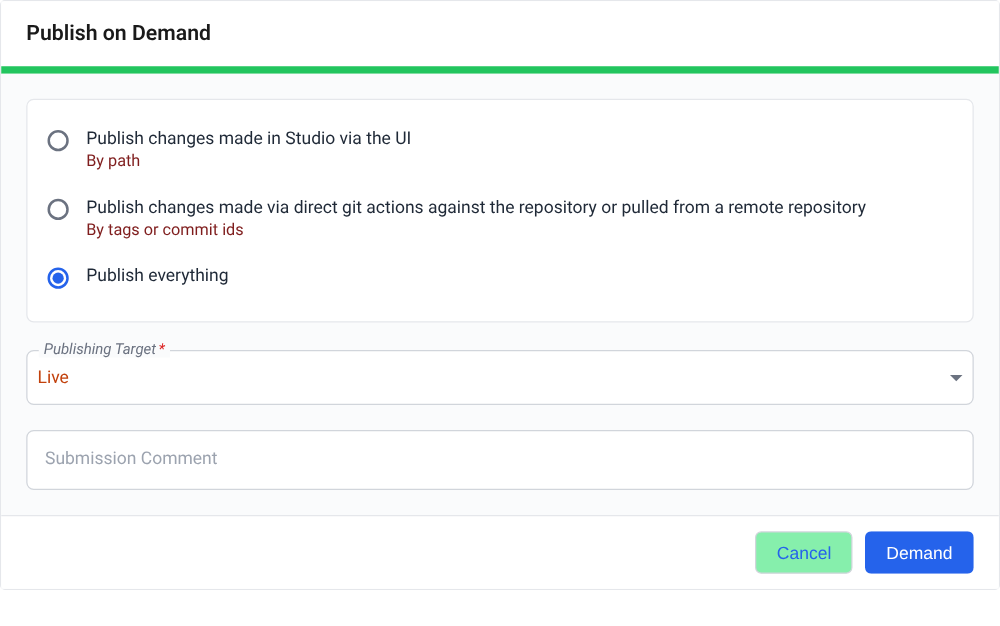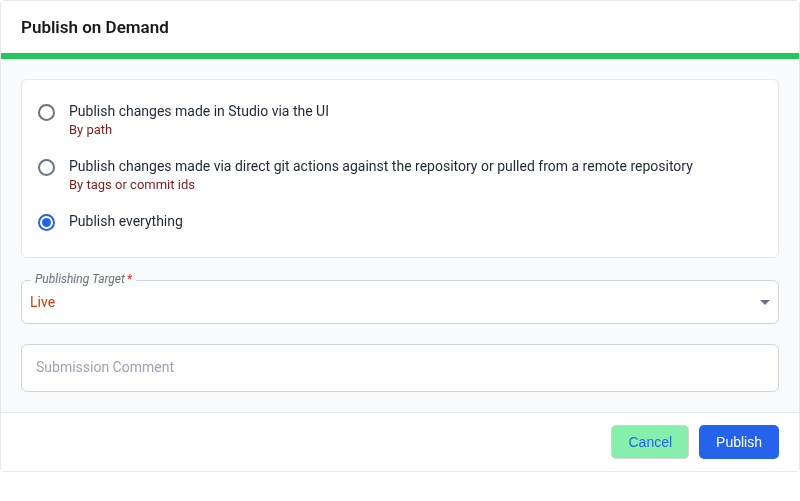--- a/index.html
+++ b/index.html
@@ -217,15 +217,15 @@
 
     <div class="textarea-box">
       <span>Submission Comment</span>
     </div>
 
 
   </div>
 
   <div class="footer">
     <button class="btn btn-secondary">Cancel</button>
-    <button class="btn btn-primary">Publish</button>
+    <button class="btn btn-primary">Demand</button>
   </div>
 </div>
 
 </body></html>

